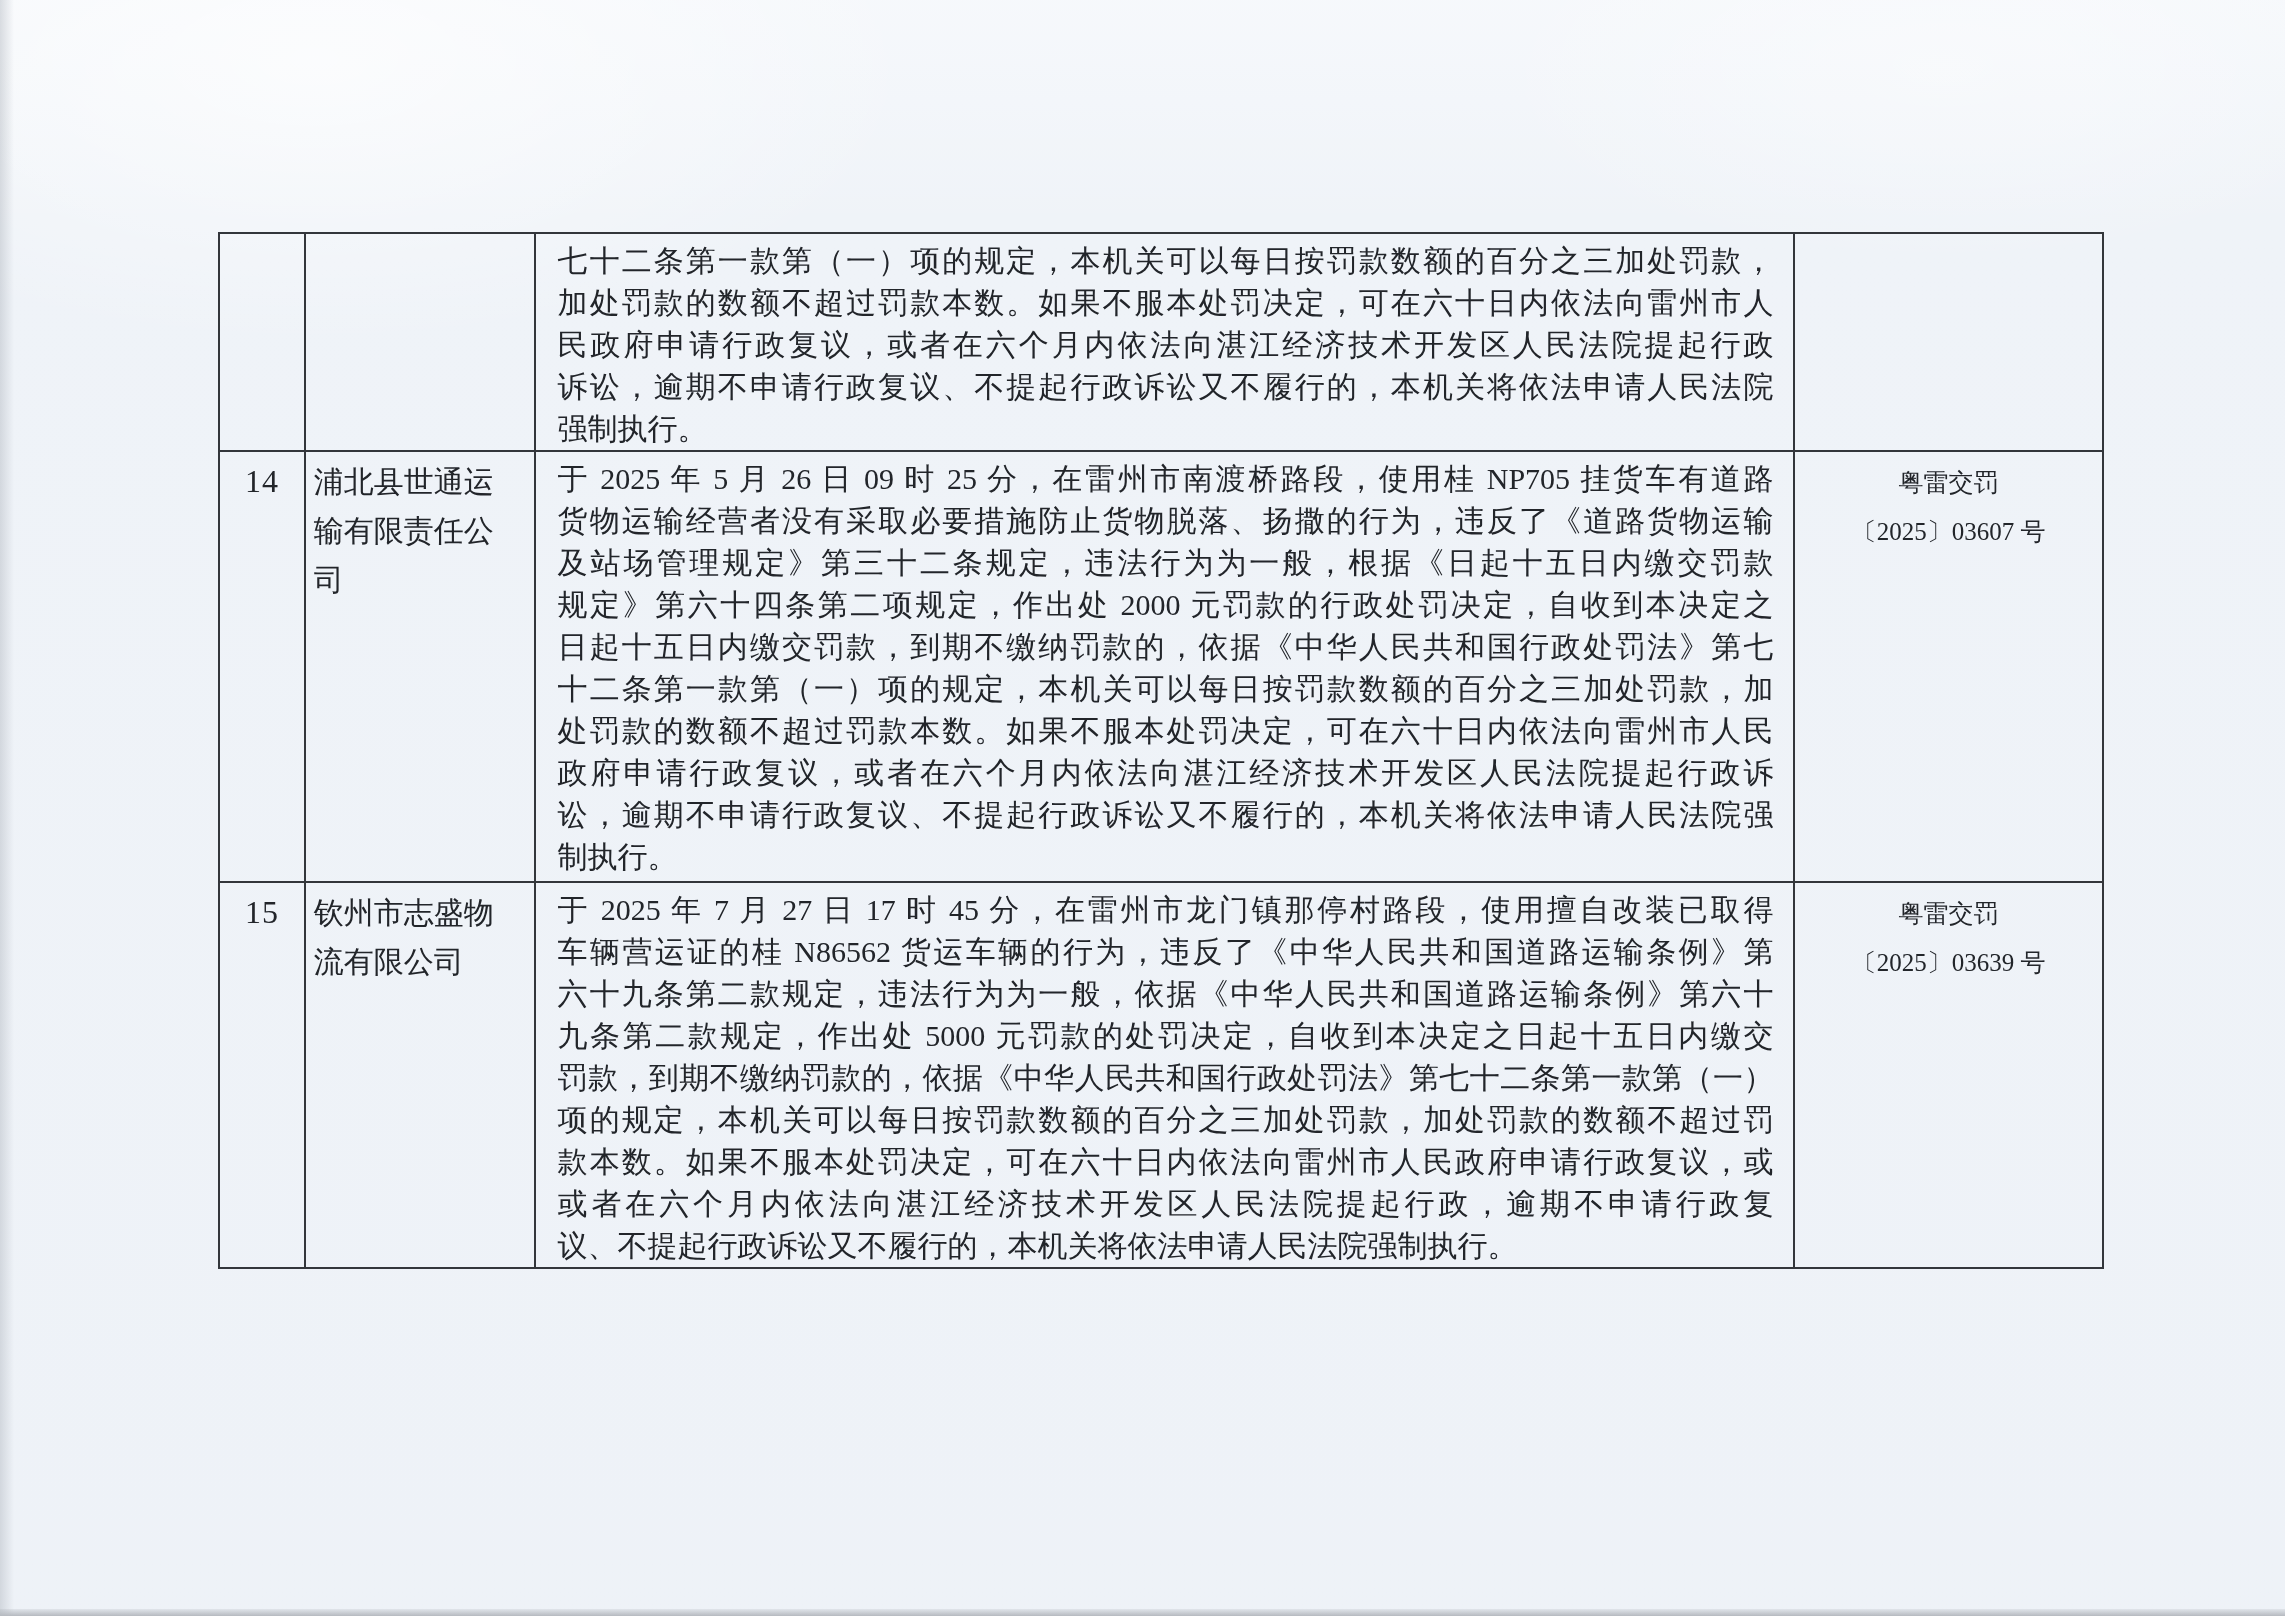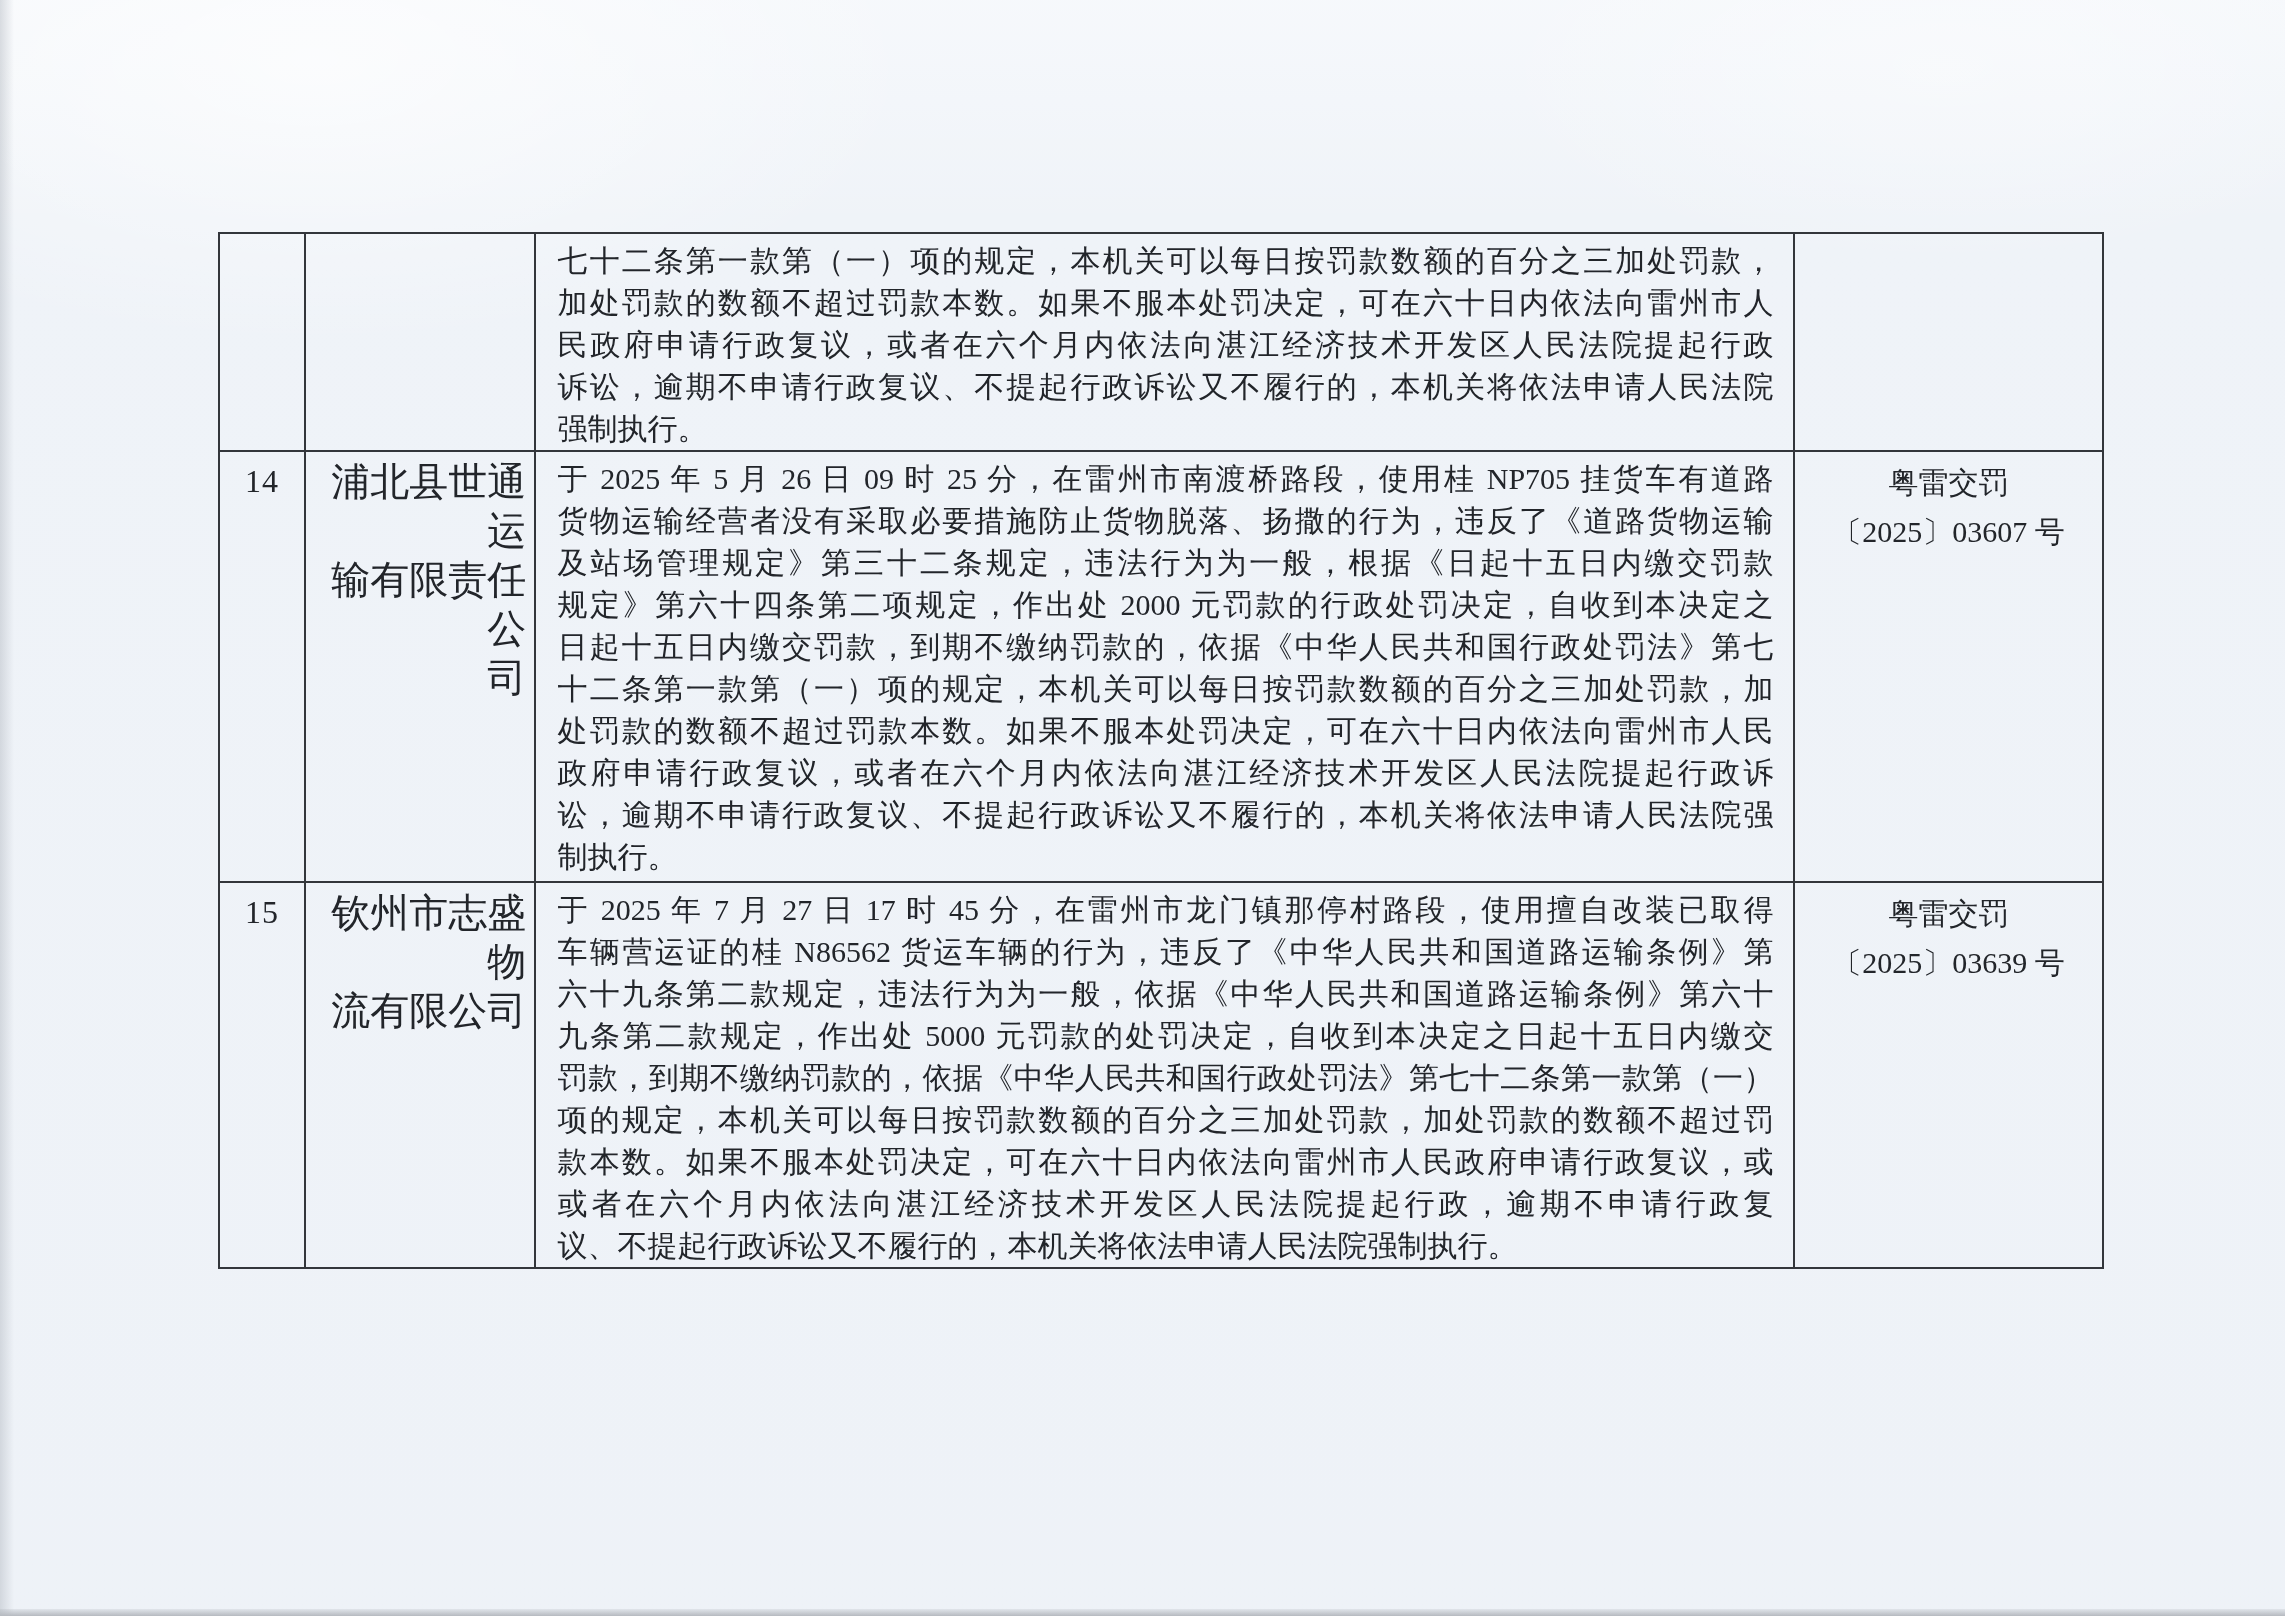--- a/index.html
+++ b/index.html
@@ -65,33 +65,33 @@
   tr.r3 { height: 90px; }
 
   td.num {
     text-align: center;
     font-size: 32px;
     line-height: 43px;
     padding-top: 7.8px;
     letter-spacing: 1px;
   }
   td.company {
-    text-align: right;
-    font-size: 39px;
+    text-align: left;
+    font-size: 30px;
     line-height: 49px;
     padding: 4.9px 7.8px 0 7.8px;
   }
   td.desc {
     font-size: 30px;
     line-height: 42px;
     padding: 5.9px 19.6px 0 21.6px;
   }
   td.penalty {
     text-align: center;
-    font-size: 30px;
+    font-size: 25px;
     line-height: 49px;
     padding: 5.9px 5.9px 0 5.9px;
   }
   .tline { width: 100%; }
   td.desc .tline {
     text-align: justify;
     text-align-last: justify;
   }
   td.desc .tline-last {
     text-align-last: left;

